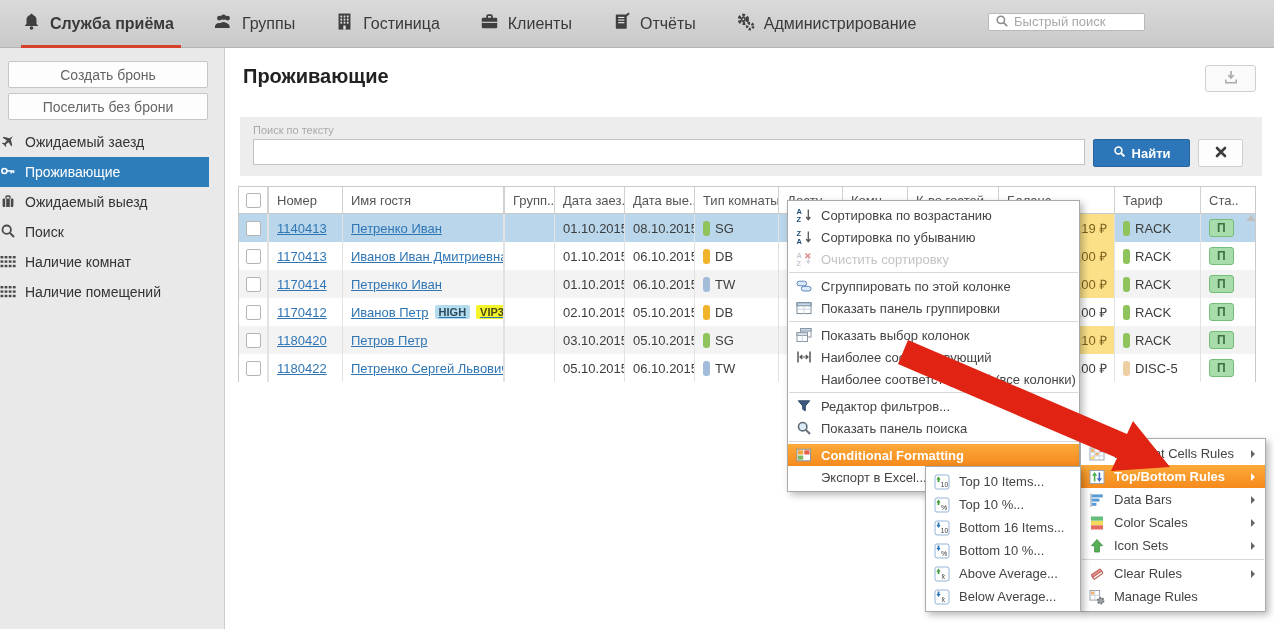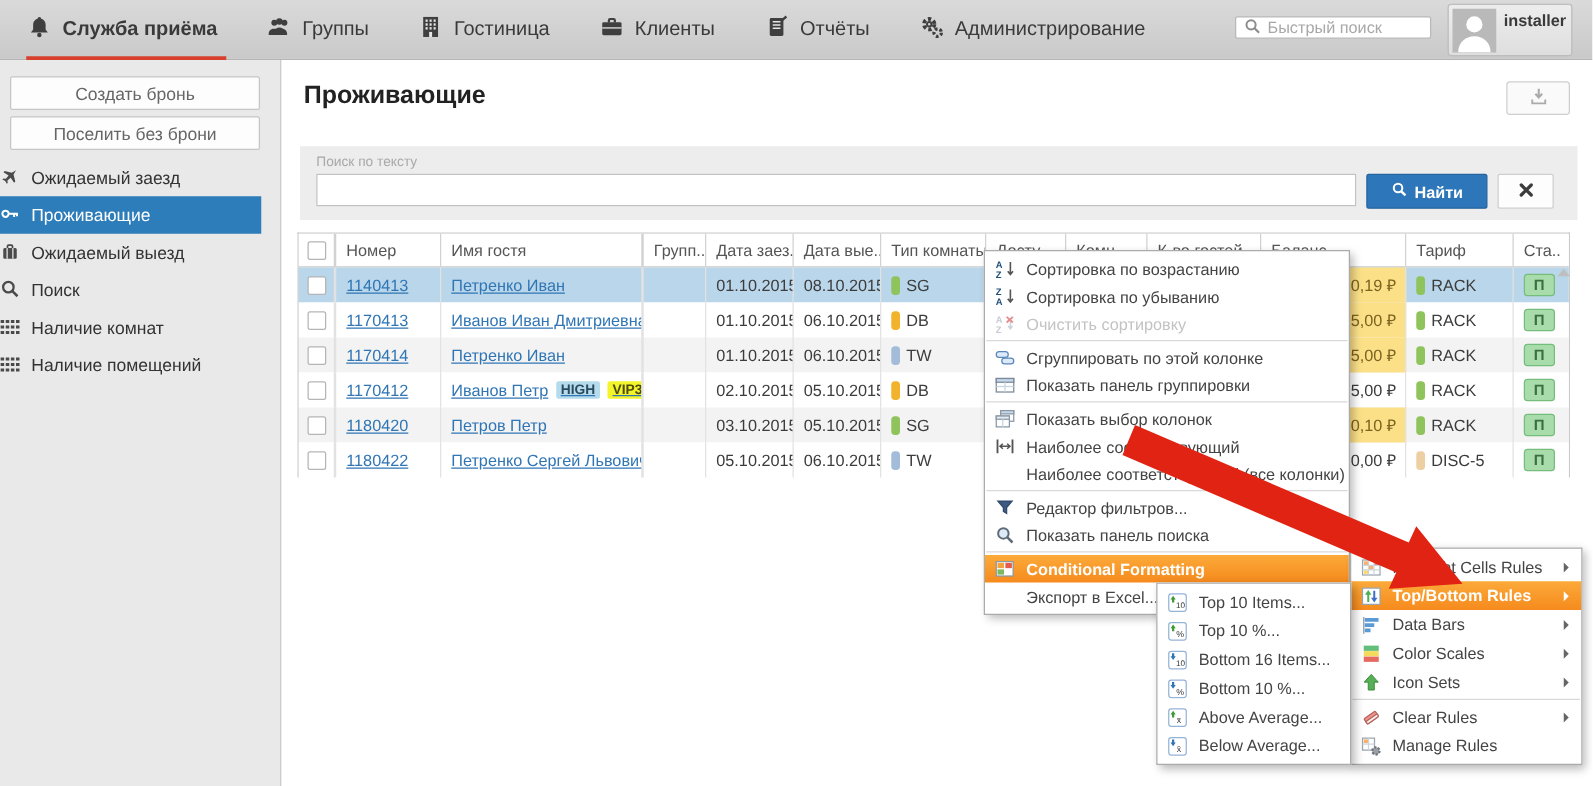--- a/index.html
+++ b/index.html
@@ -55,21 +55,21 @@
   .grid { position:absolute; left:238px; top:186px; width:1018px; z-index:1; border:1px solid #c9c9c9; border-bottom:0; }
   .tr { display:flex; height:28px; background:#fff; }
   .tr:nth-child(even){ background:#f3f3f3; }
   .tr.selected { background:#b9d6ea !important; }
   .thr { display:flex; height:27px; background:#fff; border-bottom:1px solid #c9c9c9; }
   .th { font-size:13px; color:#555; display:flex; align-items:center; padding-left:8px; border-right:1px solid #d2d2d2;
     overflow:hidden; white-space:nowrap; }
   .td { font-size:13px; display:flex; align-items:center; padding-left:8px; border-right:1px solid #e2e2e2;
     overflow:hidden; white-space:nowrap; color:#3c3c3c; }
   .c0{width:30px; justify-content:center; padding-left:0; border-right-width:2px;}
-  .c1{width:84px;} .c2{width:162px; border-right-width:2px;} .c3{width:50px;} .c4{width:70px;} .c5{width:70px;}
+  .c1{width:74px;} .c2{width:162px; border-right-width:2px;} .c3{width:50px;} .c4{width:70px;} .c5{width:70px;}
   .c6{width:84px;} .c7{width:64px;} .c8{width:65px;} .c9{width:91px;}
   .c10{width:116px; justify-content:flex-end; padding-right:7px;}
   .c11{width:86px;} .c12{width:38px; border-right:0;}
   .blue { color:#3076b5;text-decoration:underline; }
   .cbx { width:15px; height:15px; background:#fff; border:1px solid #b5b5b5; border-radius:2px; }
   .bal-hl { background:#fbe088; color:#7c6320; }
   .pill { width:7px; height:15px; border-radius:3px; margin-right:5px; flex:none; }
   .pill.sg{background:#8fc35c;} .pill.db{background:#f2b32c;} .pill.tw{background:#a3bcd9;} .pill.disc{background:#edcfa4;}
   .badge { font-size:11px; font-weight:bold; padding:1px 4px; border-radius:2px; margin-left:6px; color:#2c4a5e; }
   .badge.high{ background:#b5dcec; } .badge.vip{ background:#f4f42a; color:#4a4a12;text-align:right;}
@@ -165,27 +165,20 @@
     </div>
   </div>
   <div class="tab-underline"></div>
   <div class="quick-search">
     <span><svg viewBox="0 0 16 16">
           <circle cx="6.7" cy="6.7" r="4.2" fill="none" stroke="#8b8b8b" stroke-width="1.8"></circle>
           <line x1="9.9" y1="9.9" x2="14" y2="14" stroke="#8b8b8b" stroke-width="2"></line>
         </svg></span>
     <input placeholder="Быстрый поиск" style="">
   </div>
-  <div class="user-panel">
-    <span class="avatar"><svg viewBox="0 0 35 35">
-          <circle cx="17.5" cy="12.5" r="6.5" fill="#fff"></circle>
-          <path d="M4.5 35c0-8 5.8-13 13-13s13 5 13 13z" fill="#fff"></path>
-        </svg></span>
-    <span class="user-name">installer</span>
-  </div>
 </div>
 
 <div class="sidebar">
   <button class="side-btn" style="top:13px">Создать бронь</button>
   <button class="side-btn" style="top:45px">Поселить без брони</button>
 
   <div class="side-item" style="top:79px">
     <span><svg viewBox="0 0 16 16">
           <g transform="rotate(45 8 8)">
             <path d="M8 1.2L9 5l5 3v1.4l-4.8-1-.3 3.4 1.6 1.3v1L8 13.4l-2.5.7v-1l1.6-1.3-.3-3.4-4.8 1V8l5-3 1-3.8z" fill="#4a4a4a"></path>

